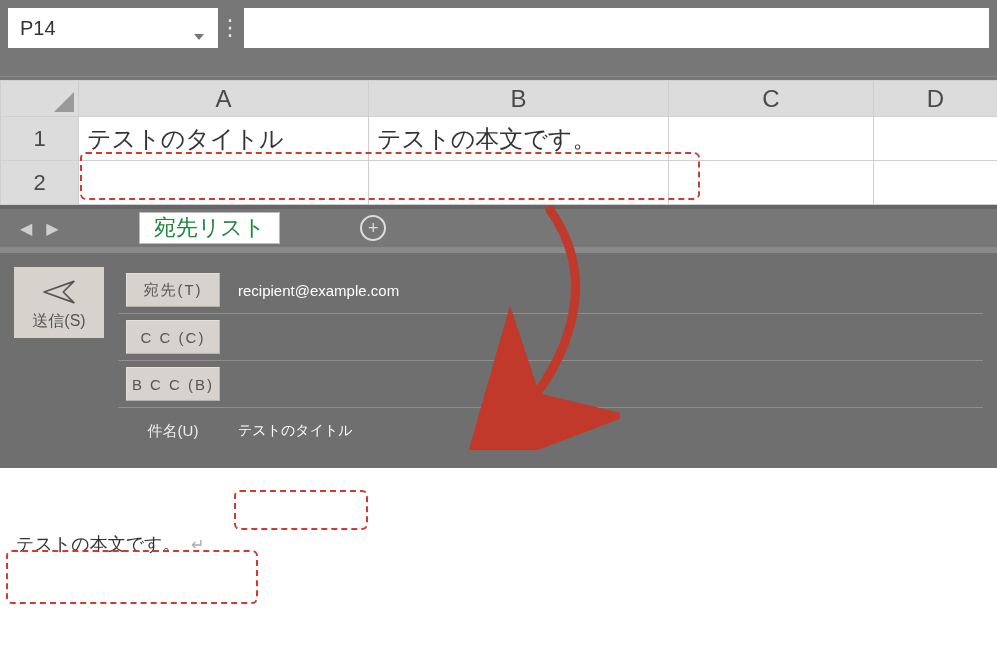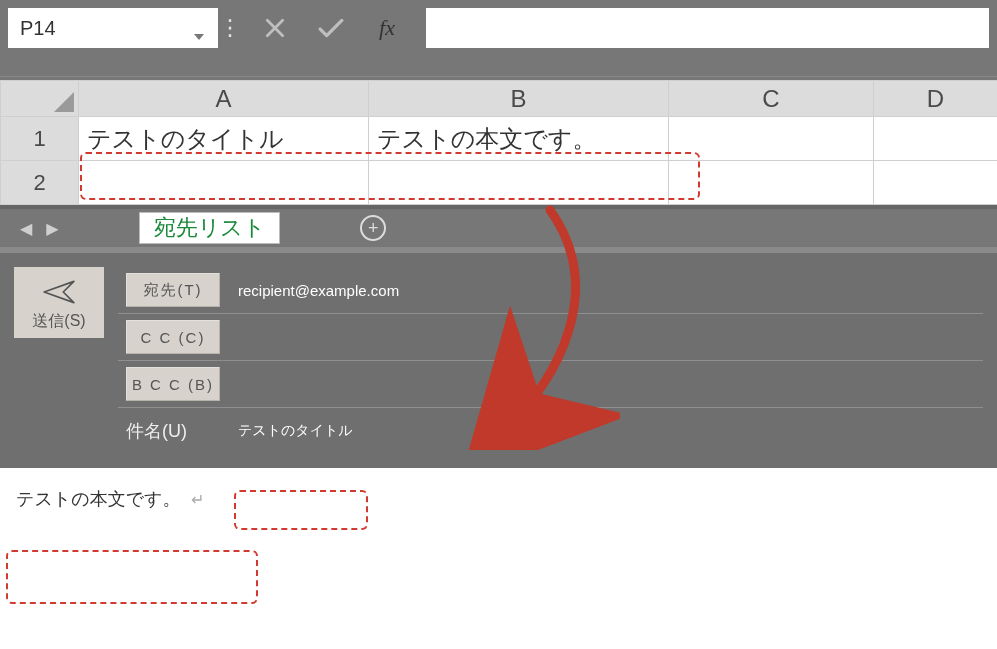--- a/index.html
+++ b/index.html
@@ -180,31 +180,32 @@
   .field-btn{
     background:#d7d3cc;
     color:#555;
     font-size:15px;
     letter-spacing:2px;
     width:94px;height:34px;
     display:inline-flex;align-items:center;justify-content:center;
     box-shadow: inset -1px -1px 0 rgba(0,0,0,.15), inset 1px 1px 0 rgba(255,255,255,.3);
   }
   .field-label{
-    color:#eee;font-size:18px;width:94px;
+    color:#eee;font-size:15px;width:94px;text-align:center;
   }
   .field-value{
     color:#fff;font-size:15px;
   }
 
   
   .mail-body{
     background:#fff;
-    padding:19px 16px;
+    padding:28px 16px;
     min-height:96px;
+    margin-top:36px;
   }
   .mail-body .body-text{font-size:18px;color:#333;}
   .mail-body .ret{color:#aaa;font-size:16px;margin-left:6px;}
 
   
   .anno{
     position:absolute;
     border:2px dashed #d33a2f;
     border-radius:6px;
     pointer-events:none;
@@ -222,35 +223,20 @@
   <div class="formula-bar">
     <div class="name-box">
       <span>P14</span>
       <span class="name-box-dd">
         <svg viewBox="0 0 10 6" width="10" height="6">
             <path d="M0 0 L5 6 L10 0 Z" fill="#777"></path>
           </svg>
       </span>
     </div>
     <div class="formula-vert-sep">⋮</div>
-    <div class="formula-btns">
-      <span class="ico">
-        <svg viewBox="0 0 20 20" width="22" height="22">
-            <path d="M3 3 L17 17 M17 3 L3 17" stroke="#bfbfbf" stroke-width="2.5" stroke-linecap="round"></path>
-          </svg>
-      </span>
-      <span class="ico">
-        <svg viewBox="0 0 24 20" width="28" height="22">
-            <path d="M2 11 L8 17 L22 3" stroke="#bfbfbf" stroke-width="3" fill="none" stroke-linecap="round" stroke-linejoin="round"></path>
-          </svg>
-      </span>
-      <span class="ico" style="font-style:italic;font-family:'Times New Roman',serif;font-size:22px;color:#333;">
-        <span>fx</span>
-      </span>
-    </div>
     <div class="formula-input"></div>
   </div>
 
   <div class="spacer-bar"></div>
   <div class="thin-accent"></div>
 
   <table class="sheet">
     <colgroup>
       <col style="width:78px">
         <col class="col-a">

